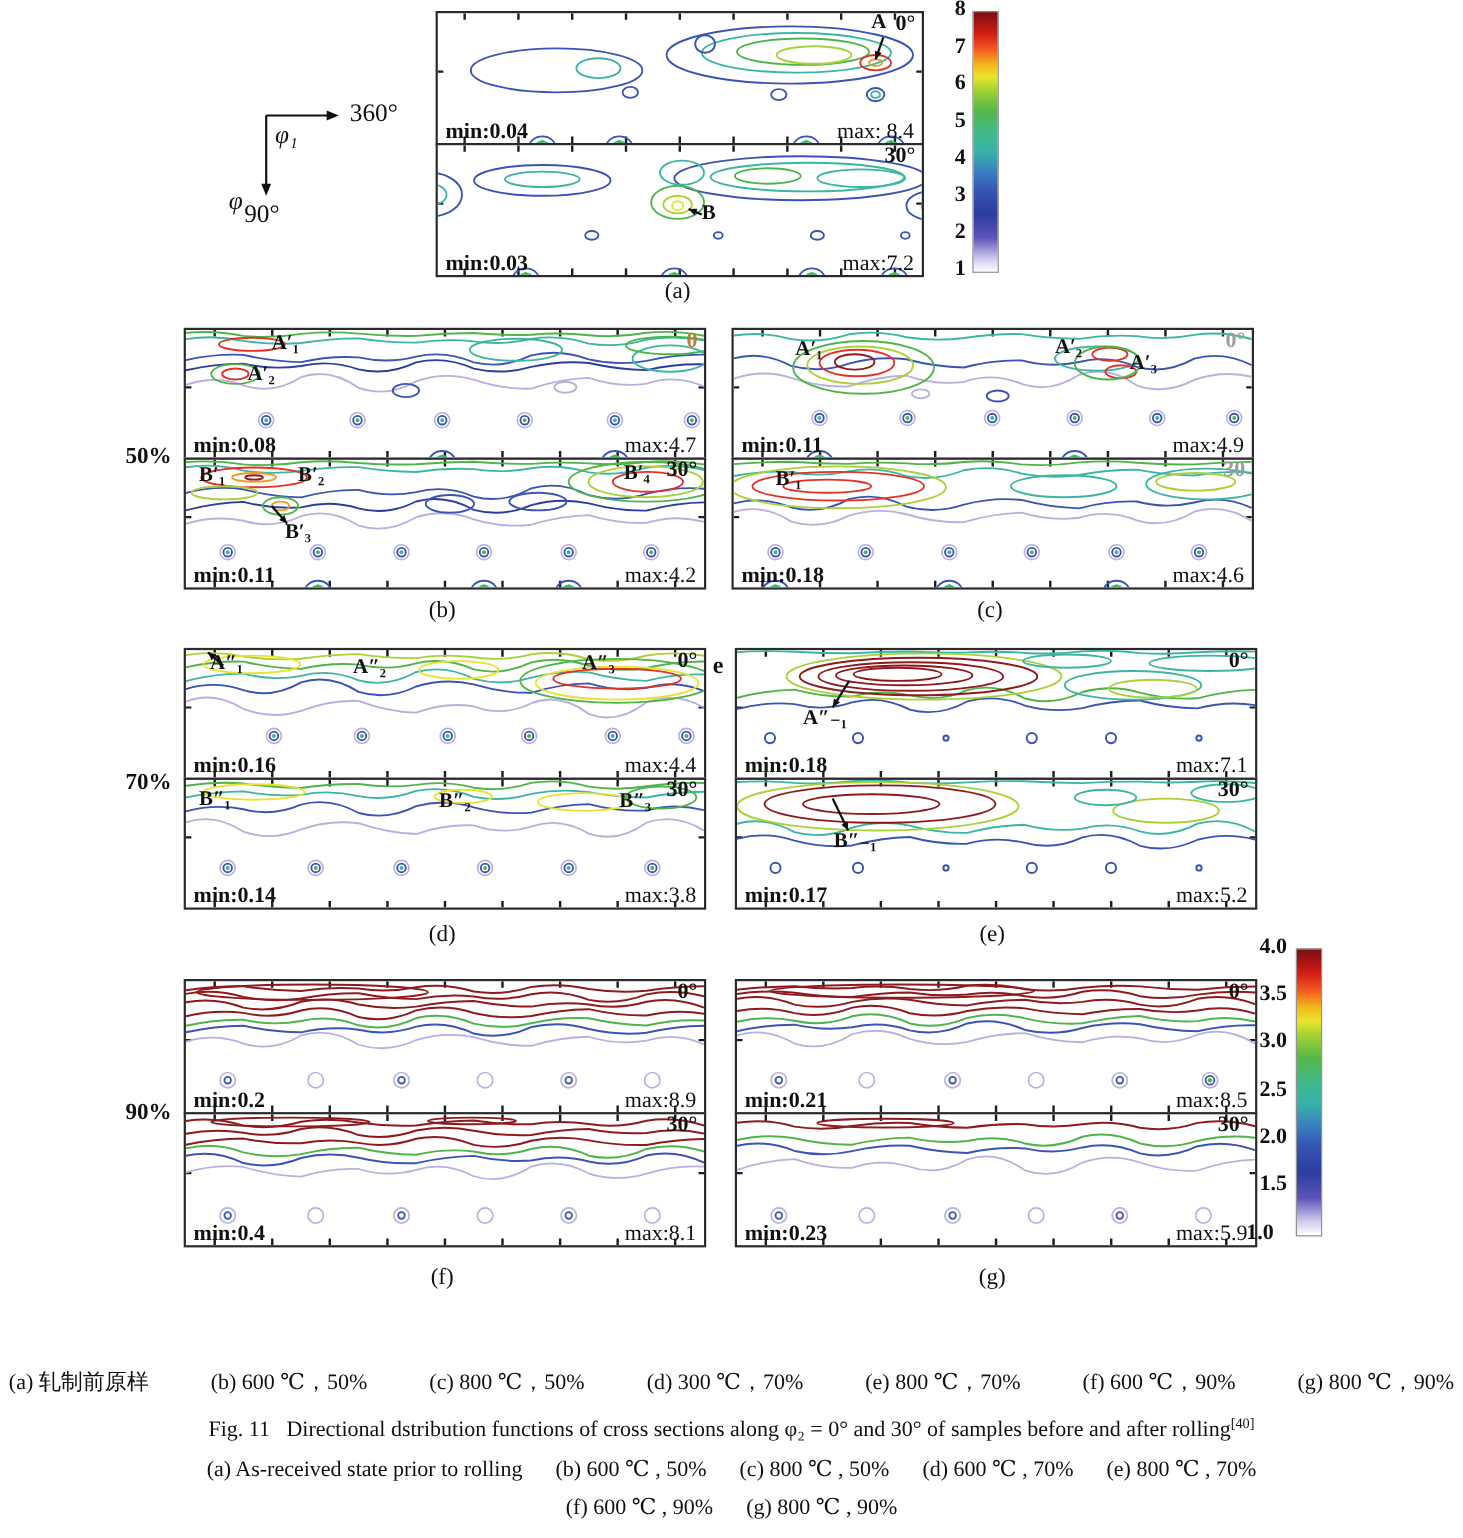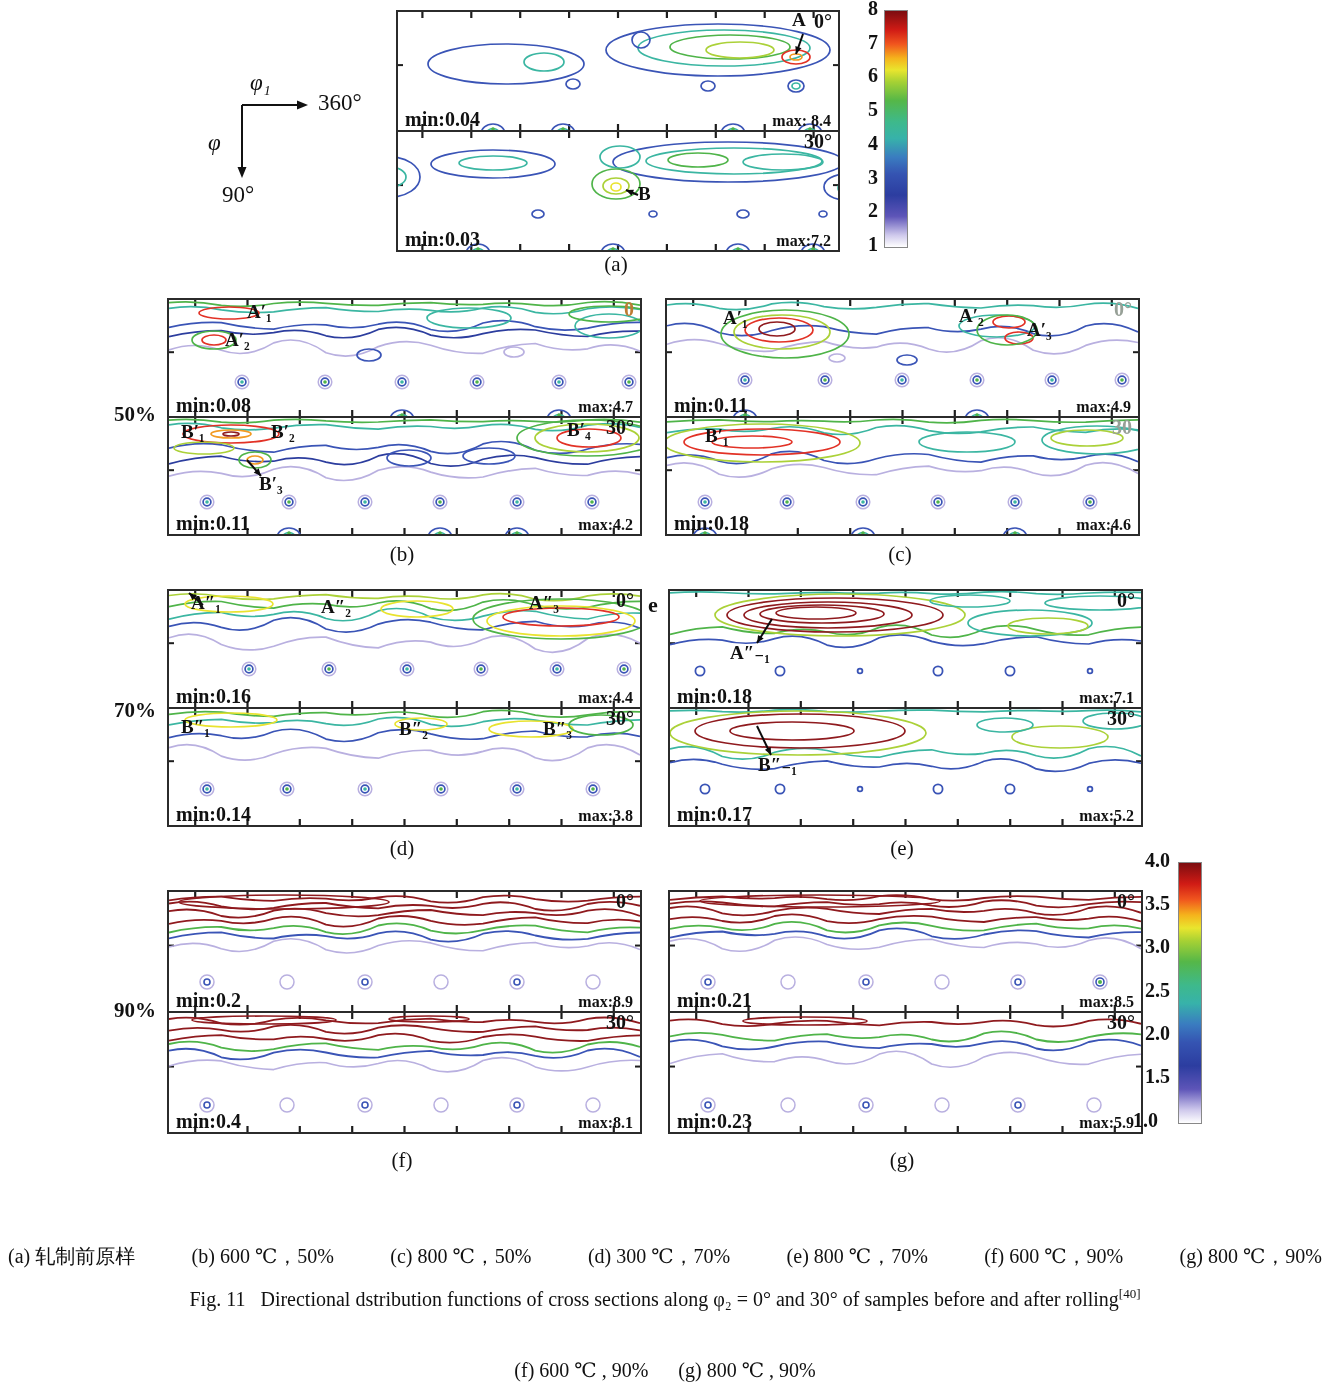--- a/index.html
+++ b/index.html
@@ -6,35 +6,35 @@
   #page{position:relative;width:1330px;height:1398px;background:#fff;overflow:hidden;
         font-family:"Liberation Serif","DejaVu Serif",serif;color:#111;}
   .panel{position:absolute;}
   .sub{position:relative;border:2px solid #2b2b2b;background:#fff;}
   .sub + .sub{margin-top:-2px;}
   .w440{width:440px;height:118px;}
   .w471{width:471px;height:116px;}
   .w471f{width:471px;height:119px;}
   .cv{position:absolute;left:0;top:0;width:100%;height:100%;display:block;}
   .minv{position:absolute;left:7px;bottom:0px;font-weight:700;font-size:20px;line-height:1.1;}
-  .maxv{position:absolute;right:7px;bottom:0px;font-weight:700;font-size:16px;line-height:1.1;margin-top:16px;}
+  .maxv{position:absolute;right:7px;bottom:0px;font-weight:400;font-size:20px;line-height:1.1;margin-top:16px;}
   .ang{position:absolute;right:6px;top:-2px;font-weight:700;font-size:20px;line-height:1.1;}
   .ang.dim{color:#97a097;}
   .ang.warm{color:#bd7b33;}
   .peak{position:absolute;font-weight:700;font-size:19px;line-height:1.05;white-space:nowrap;}
   .pletter{position:absolute;width:60px;text-align:center;font-size:21px;}
   .rowlab{position:absolute;font-weight:700;font-size:21px;text-align:right;}
   .cbar{position:absolute;width:22px;border:1px solid #888;
     background:linear-gradient(to bottom,
       #7c0d10 0%,#d01b15 8%,#f0551e 14%,#f5b31c 20%,#e9e52e 25%,#a6d134 30%,
       #55b748 38%,#3eb98b 47%,#37b2aa 54%,#3a7cc0 62%,#3554b2 69%,#2c3da0 78%,
       #5e55b8 87%,#cfc9ec 95%,#ffffff 100%);}
   .ctick{position:absolute;width:48px;text-align:right;font-weight:700;font-size:20px;line-height:1.1;}
   .axlab{position:absolute;font-size:23px;line-height:1.1;}
-  .it{font-style:italic;}
+  .it{font-style:italic;margin-top:40px;}
   .stray{position:absolute;font-weight:700;font-size:22px;}
   .cap{position:absolute;left:0;width:1330px;text-align:center;font-size:20px;line-height:1.25;white-space:pre;}
   .zhrow{position:absolute;left:8px;right:8px;display:flex;justify-content:space-between;font-size:20px;white-space:pre;}
   sup.ref{font-size:13px;}
 </style>
 </head>
 <body>
 
 <div id="page">
 
@@ -568,21 +568,21 @@
           <circle cx="272" cy="80" r="1.8" fill="#4fb449"></circle>
           <circle cx="348" cy="80" r="6.8" fill="none" stroke="#b9b0e0" stroke-width="1.5"></circle>
           <circle cx="348" cy="80" r="3.9" fill="none" stroke="#3a54b6" stroke-width="1.7"></circle>
           <circle cx="348" cy="80" r="1.8" fill="#3bb6a2"></circle>
           <circle cx="424" cy="80" r="6.8" fill="none" stroke="#b9b0e0" stroke-width="1.5"></circle>
           <circle cx="424" cy="80" r="3.9" fill="none" stroke="#3a54b6" stroke-width="1.7"></circle>
           <circle cx="424" cy="80" r="1.8" fill="#4fb449"></circle>
         </svg>
       <span class="peak" style="left:12px;top:8px">B″₁</span>
       <span class="peak" style="left:230px;top:10px">B″₂</span>
-      <span class="peak" style="left:374px;top:10px">B″₃</span>
+      <span class="peak" style="left:394px;top:10px">B″₃</span>
       <span class="ang">30°</span>
       <span class="minv">min:0.14</span>
       <span class="maxv">max:3.8</span>
     </div>
   </div>
   <div class="pletter" style="left:372px;top:836px">(d)</div>
 
   <span class="stray" style="left:648px;top:592px">e</span>
   <div class="panel" style="left:668px;top:589px">
     <div class="sub w471">
@@ -878,15 +878,16 @@
   <div class="zhrow" style="top:1243px">
     <span>(a) 轧制前原样</span>
     <span>(b) 600 ℃，50%</span>
     <span>(c) 800 ℃，50%</span>
     <span>(d) 300 ℃，70%</span>
     <span>(e) 800 ℃，70%</span>
     <span>(f) 600 ℃，90%</span>
     <span>(g) 800 ℃，90%</span>
   </div>
   <div class="cap" style="top:1286px"><span>Fig. 11   Directional dstribution functions of cross sections along φ₂ = 0° and 30° of samples before and after rolling</span><sup class="ref">[40]</sup></div>
+  <div class="cap" style="top:1324px">(a) As-received state prior to rolling      (b) 600 ℃ , 50%      (c) 800 ℃ , 50%      (d) 600 ℃ , 70%      (e) 800 ℃ , 70%</div>
   <div class="cap" style="top:1358px">(f) 600 ℃ , 90%      (g) 800 ℃ , 90%</div>
 
 </div>
 
 </body></html>

